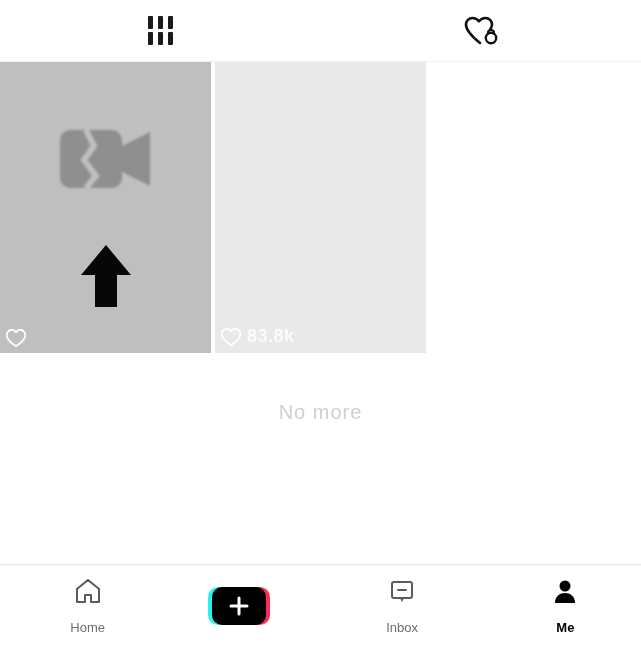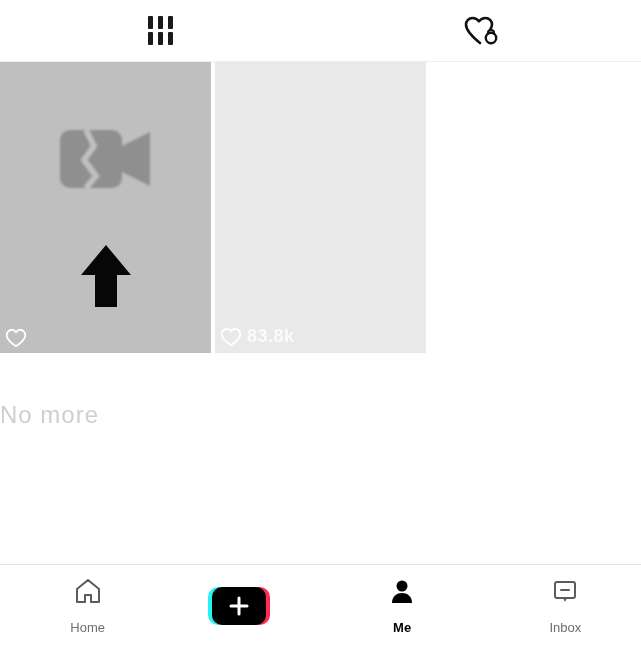--- a/index.html
+++ b/index.html
@@ -75,23 +75,23 @@
     font-weight:600;
     filter: blur(0.6px);
   }
   .tile-corner svg { display:block; }
   .tile-2 .tile-corner { color:#ffffffcc; }
   .tile-corner-text { font-size:18px; letter-spacing:0.5px; }
 
   
   .no-more {
     color:#cfcfd2;
-    text-align:left;
+    text-align:center;
     padding: 48px 0 60px;
-    font-size:24px;
+    font-size:20px;
     letter-spacing:1px;
     filter: blur(0.6px);
   }
 
   .spacer { flex:1; }
 
   
   .bottom-nav {
     height: 82px;
     border-top: 1px solid #e6e6e6;
@@ -215,32 +215,32 @@
   <div class="create-btn">
     <div class="create-inner">
       <div class="create-core">
         <svg width="22" height="22" viewBox="0 0 22 22">
           <line x1="11" y1="3" x2="11" y2="19" stroke="#fff" stroke-width="3" stroke-linecap="round"></line>
           <line x1="3" y1="11" x2="19" y2="11" stroke="#fff" stroke-width="3" stroke-linecap="round"></line>
         </svg>
       </div>
     </div>
   </div>
-  <div class="nav-item active">
-    <span>
-      <svg width="30" height="28" viewBox="0 0 30 28">
-        <circle cx="15" cy="9" r="5.5" fill="#000"></circle>
-        <path d="M5 26 C5 19 10 16 15 16 C20 16 25 19 25 26 Z" fill="#000"></path>
-      </svg>
-    </span>
-    <span class="nav-label">Me</span>
-  </div>
   <div class="nav-item">
     <span>
       <svg width="30" height="28" viewBox="0 0 30 28">
         <rect x="5" y="5" width="20" height="16" rx="2" fill="none" stroke="#5b5b5b" stroke-width="2"></rect>
         <polygon points="13,21 17,21 15,25" fill="#5b5b5b"></polygon>
         <line x1="11" y1="13" x2="19" y2="13" stroke="#5b5b5b" stroke-width="2" stroke-linecap="round"></line>
       </svg>
     </span>
     <span class="nav-label">Inbox</span>
   </div>
+  <div class="nav-item active">
+    <span>
+      <svg width="30" height="28" viewBox="0 0 30 28">
+        <circle cx="15" cy="9" r="5.5" fill="#000"></circle>
+        <path d="M5 26 C5 19 10 16 15 16 C20 16 25 19 25 26 Z" fill="#000"></path>
+      </svg>
+    </span>
+    <span class="nav-label">Me</span>
+  </div>
 </div>
 
 </body></html>

